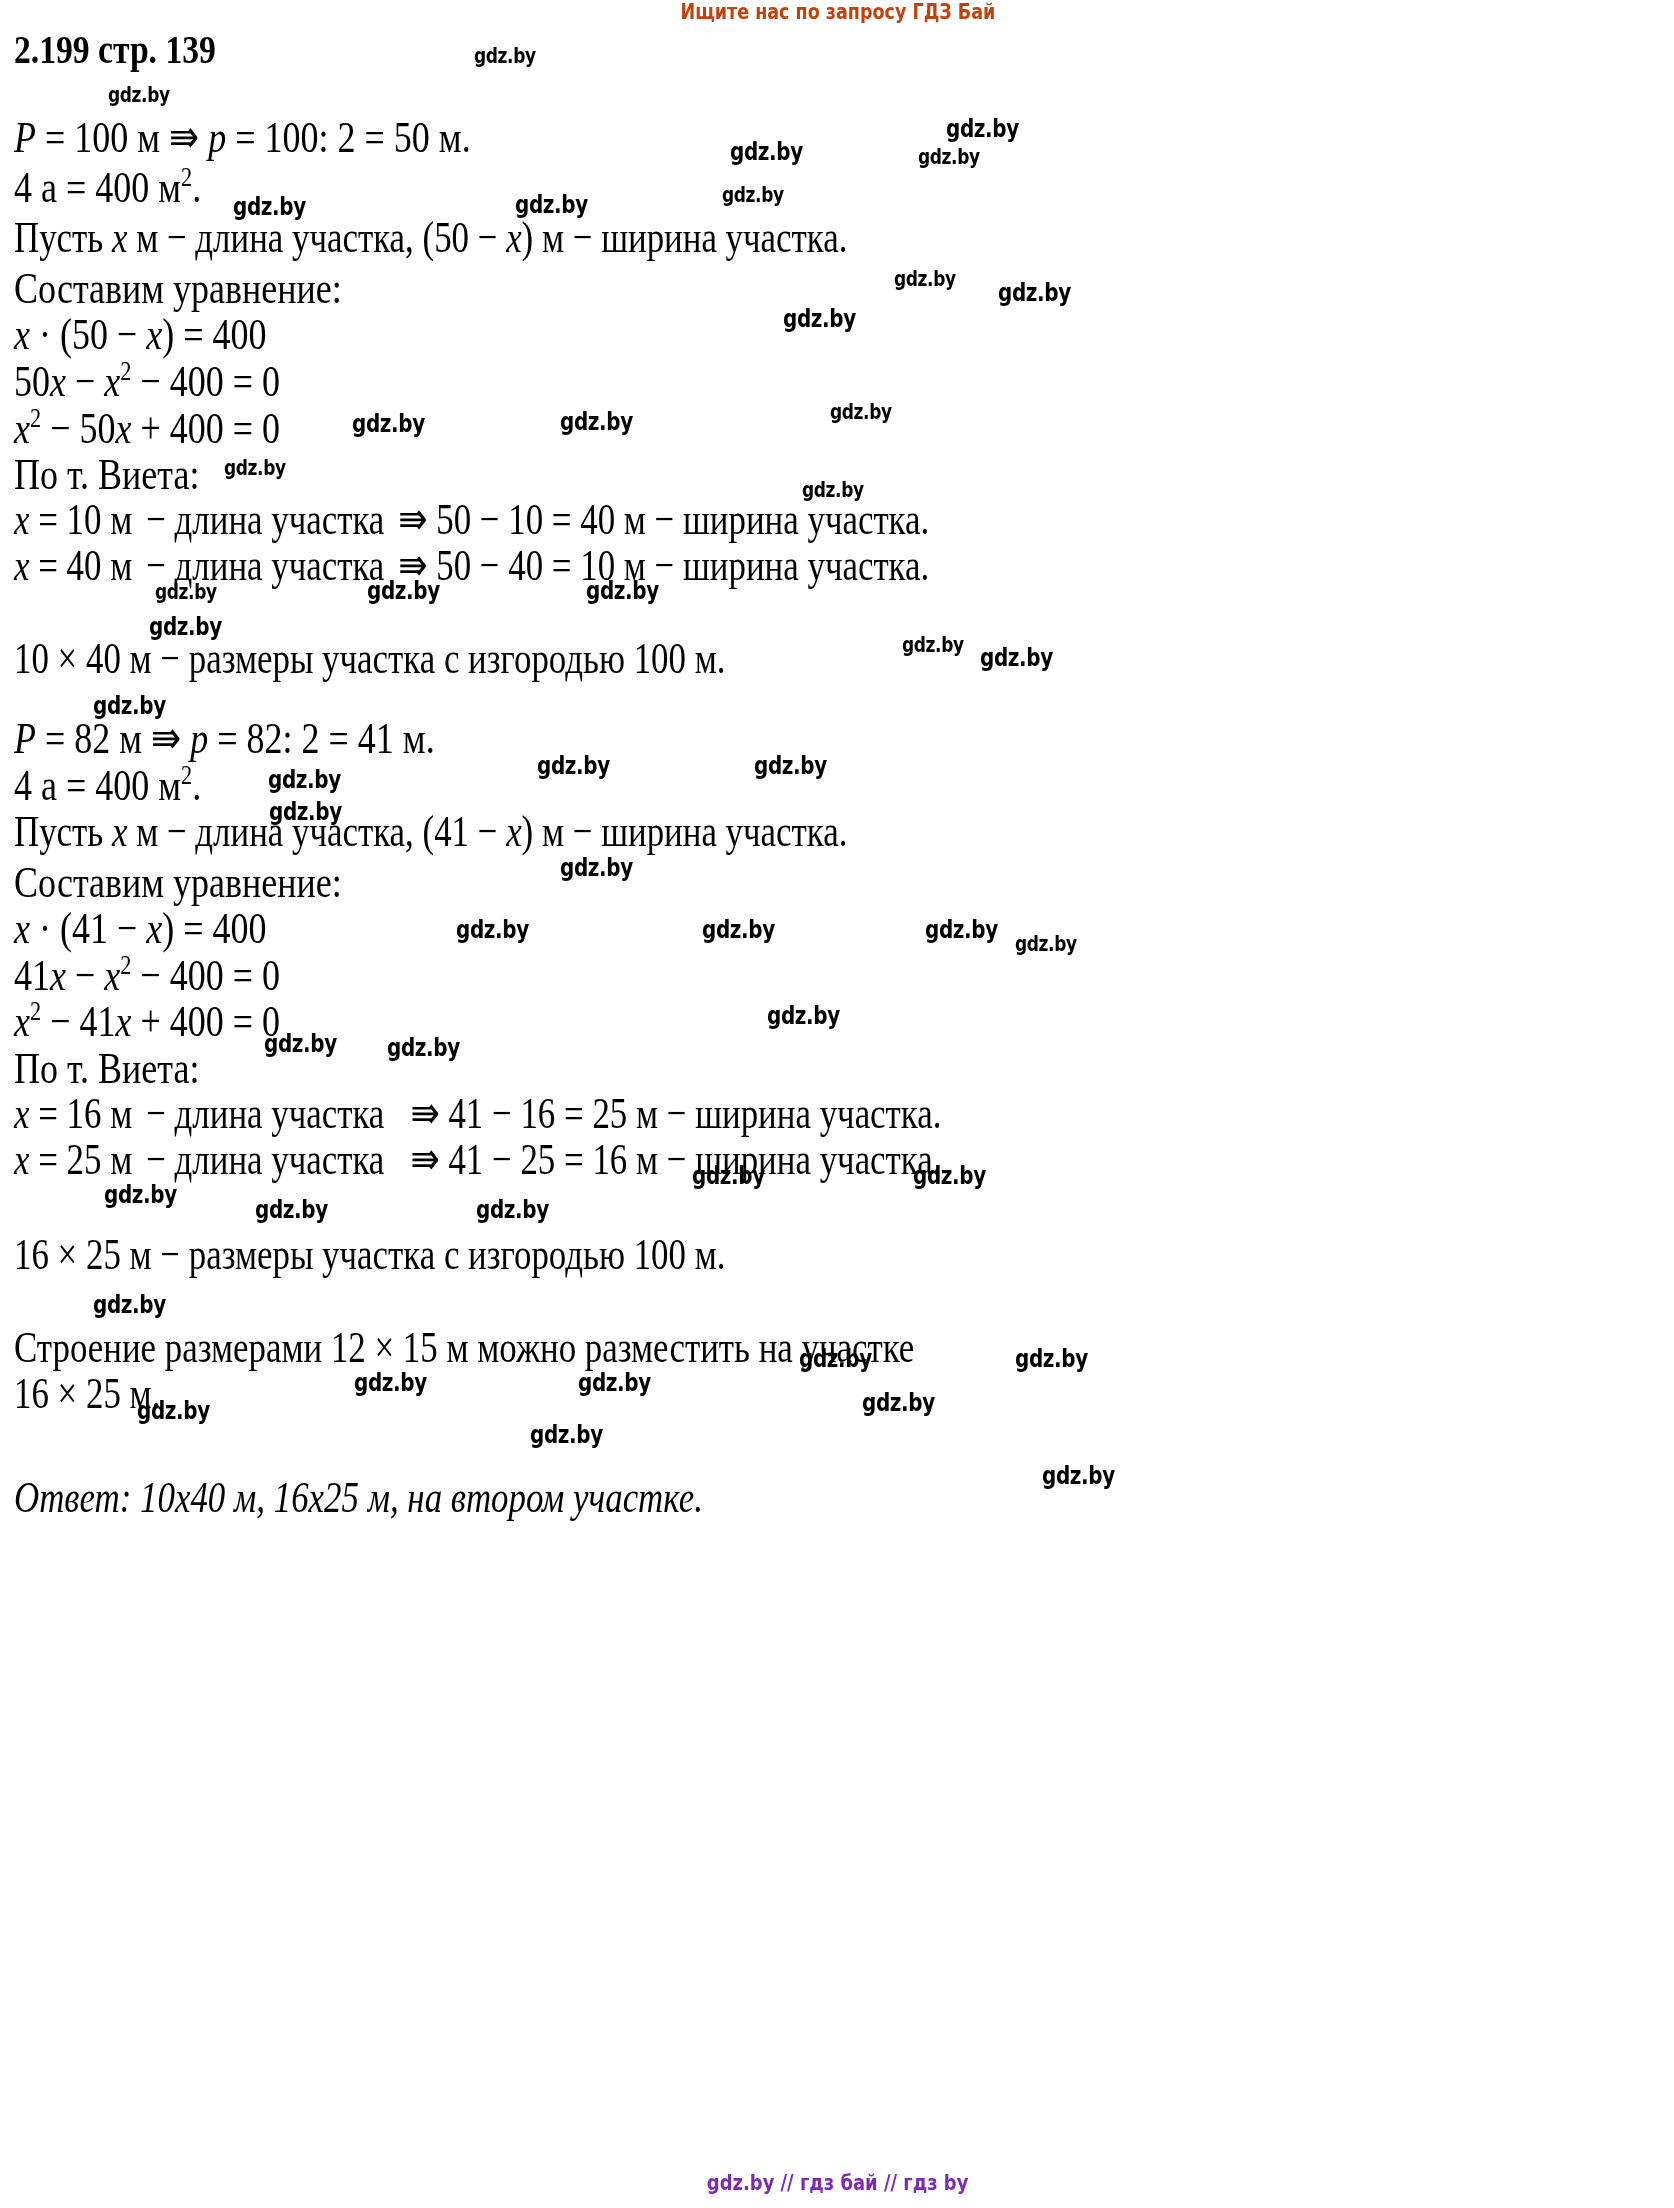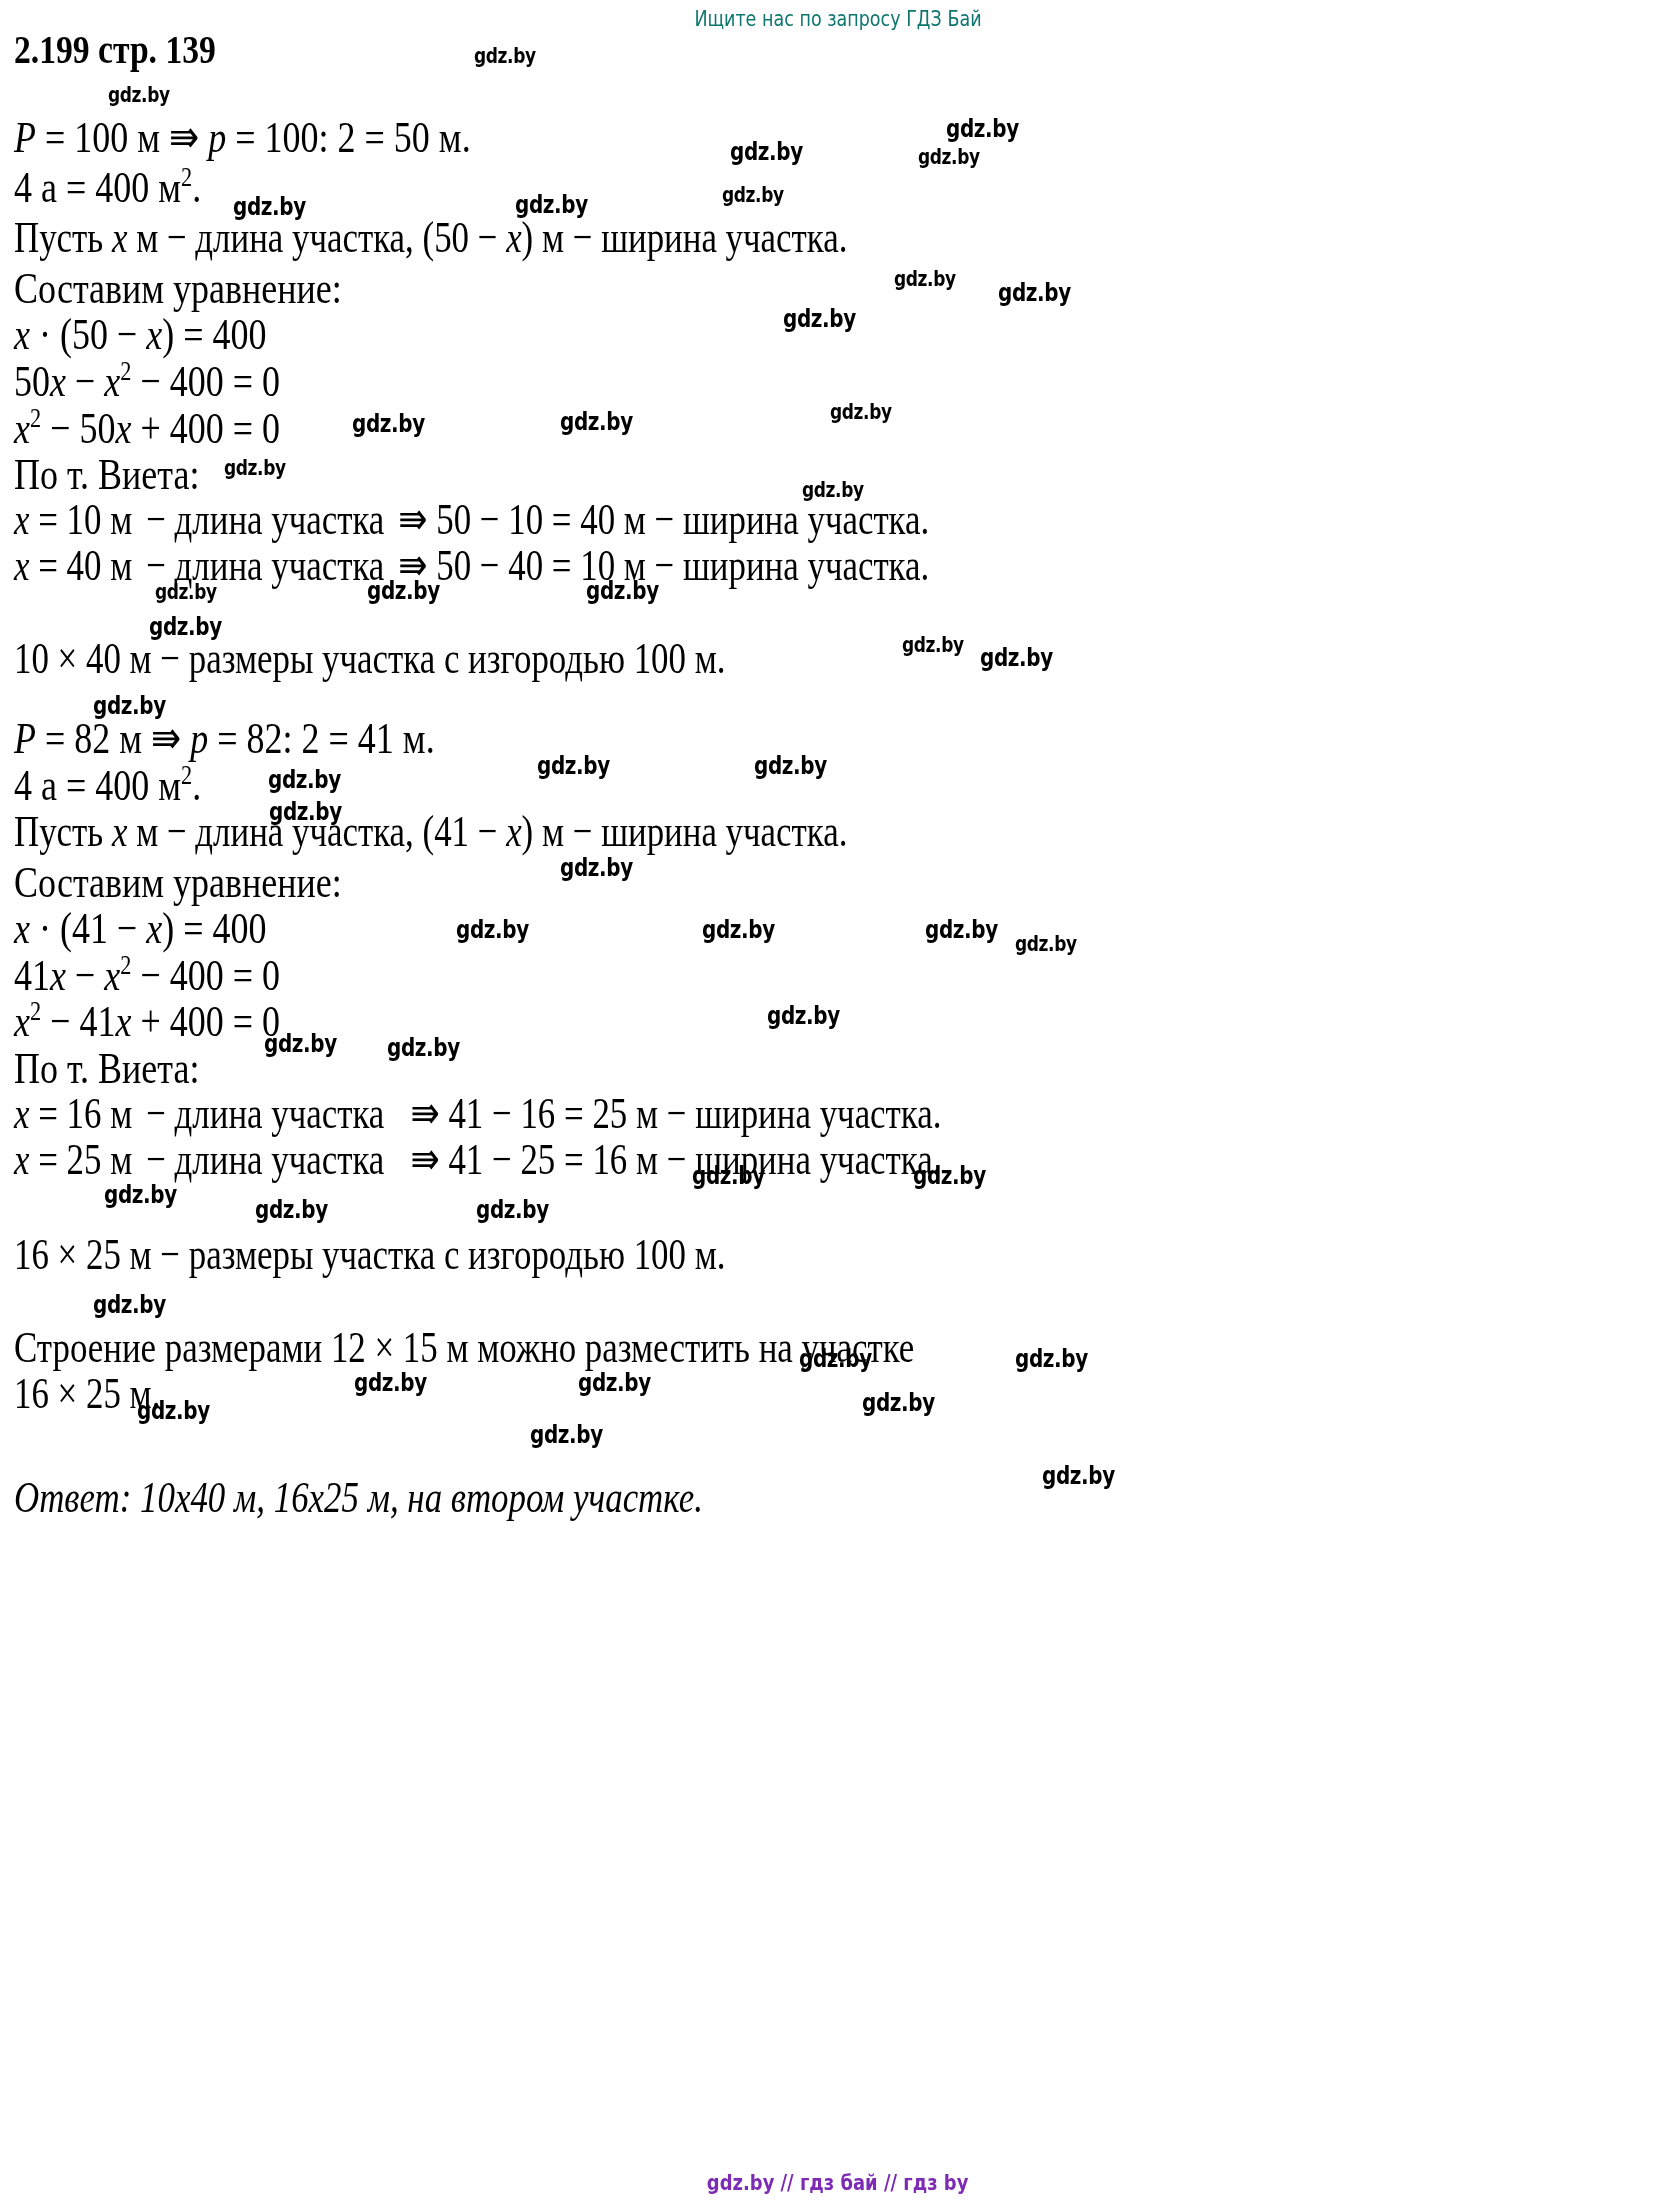--- a/index.html
+++ b/index.html
@@ -30,28 +30,28 @@
     color: #000000;
     white-space: nowrap;
     letter-spacing: -0.5px;
     transform: scaleX(0.80);
     transform-origin: left center;
   }
 
   
   .banner {
     position: absolute;
-    top: 7px;
+    top: 0px;
     left: 0;
     width: 100%;
     text-align: center;
     font-family: "DejaVu Sans", sans-serif;
-    font-weight: normal;
+    font-weight: bold;
     font-size: 20.4px;
-    color: #0f766e;
+    color: #c2410c;
     z-index: 4;
   }
   .banner span { display:inline-block; transform: scaleX(0.86); }
 
   
   .footer {
     position: absolute;
     bottom: 13.6px;
     left: 0;
     width: 100%;

